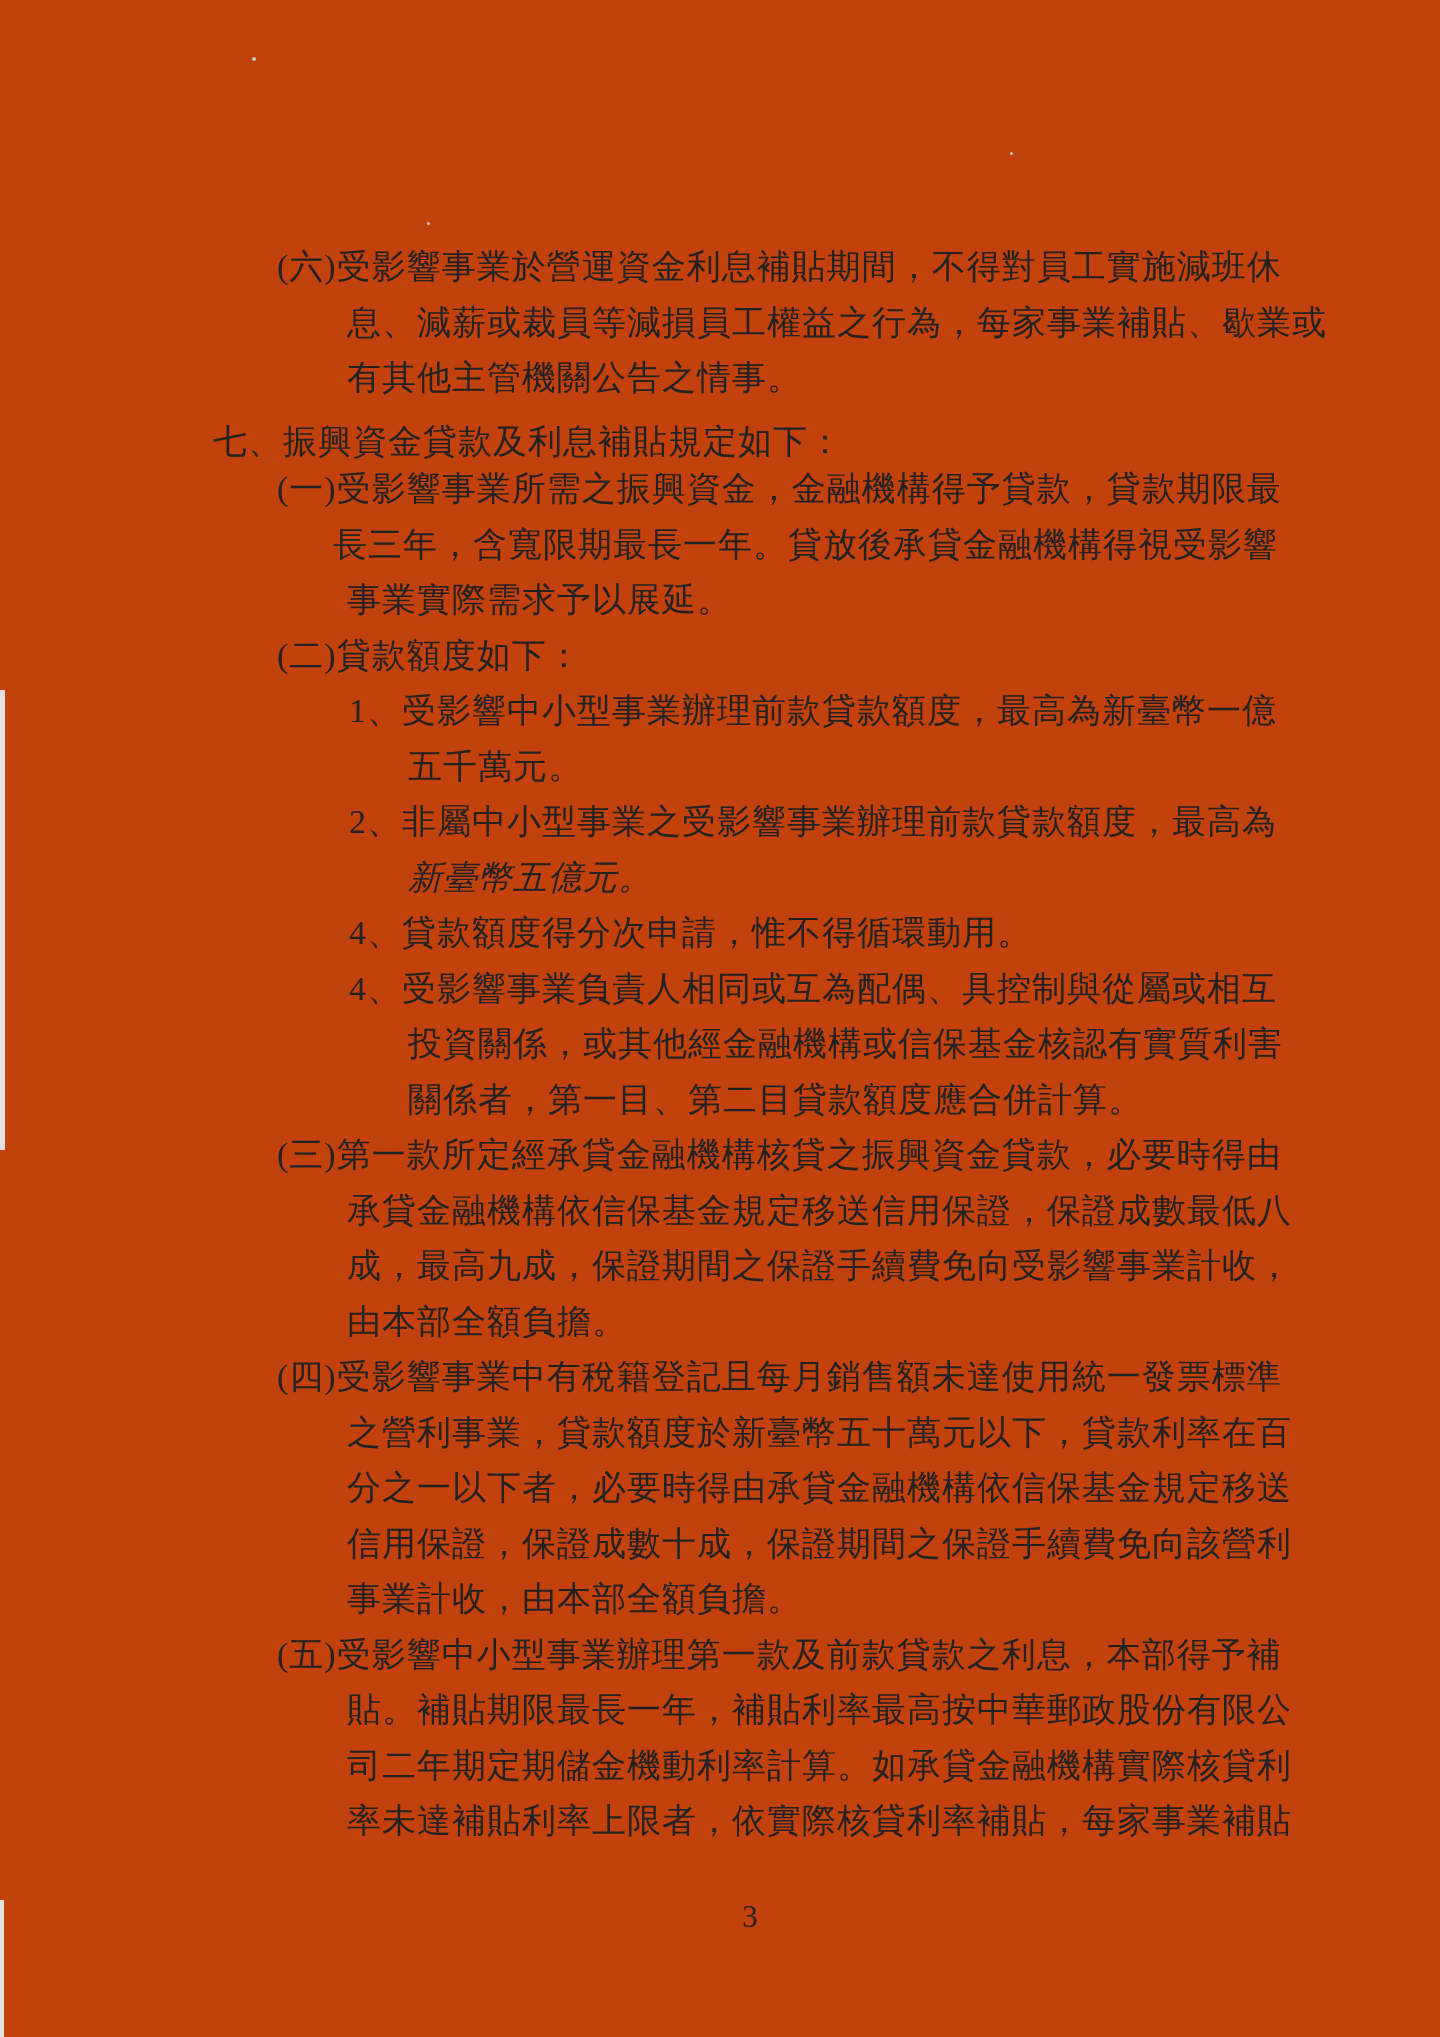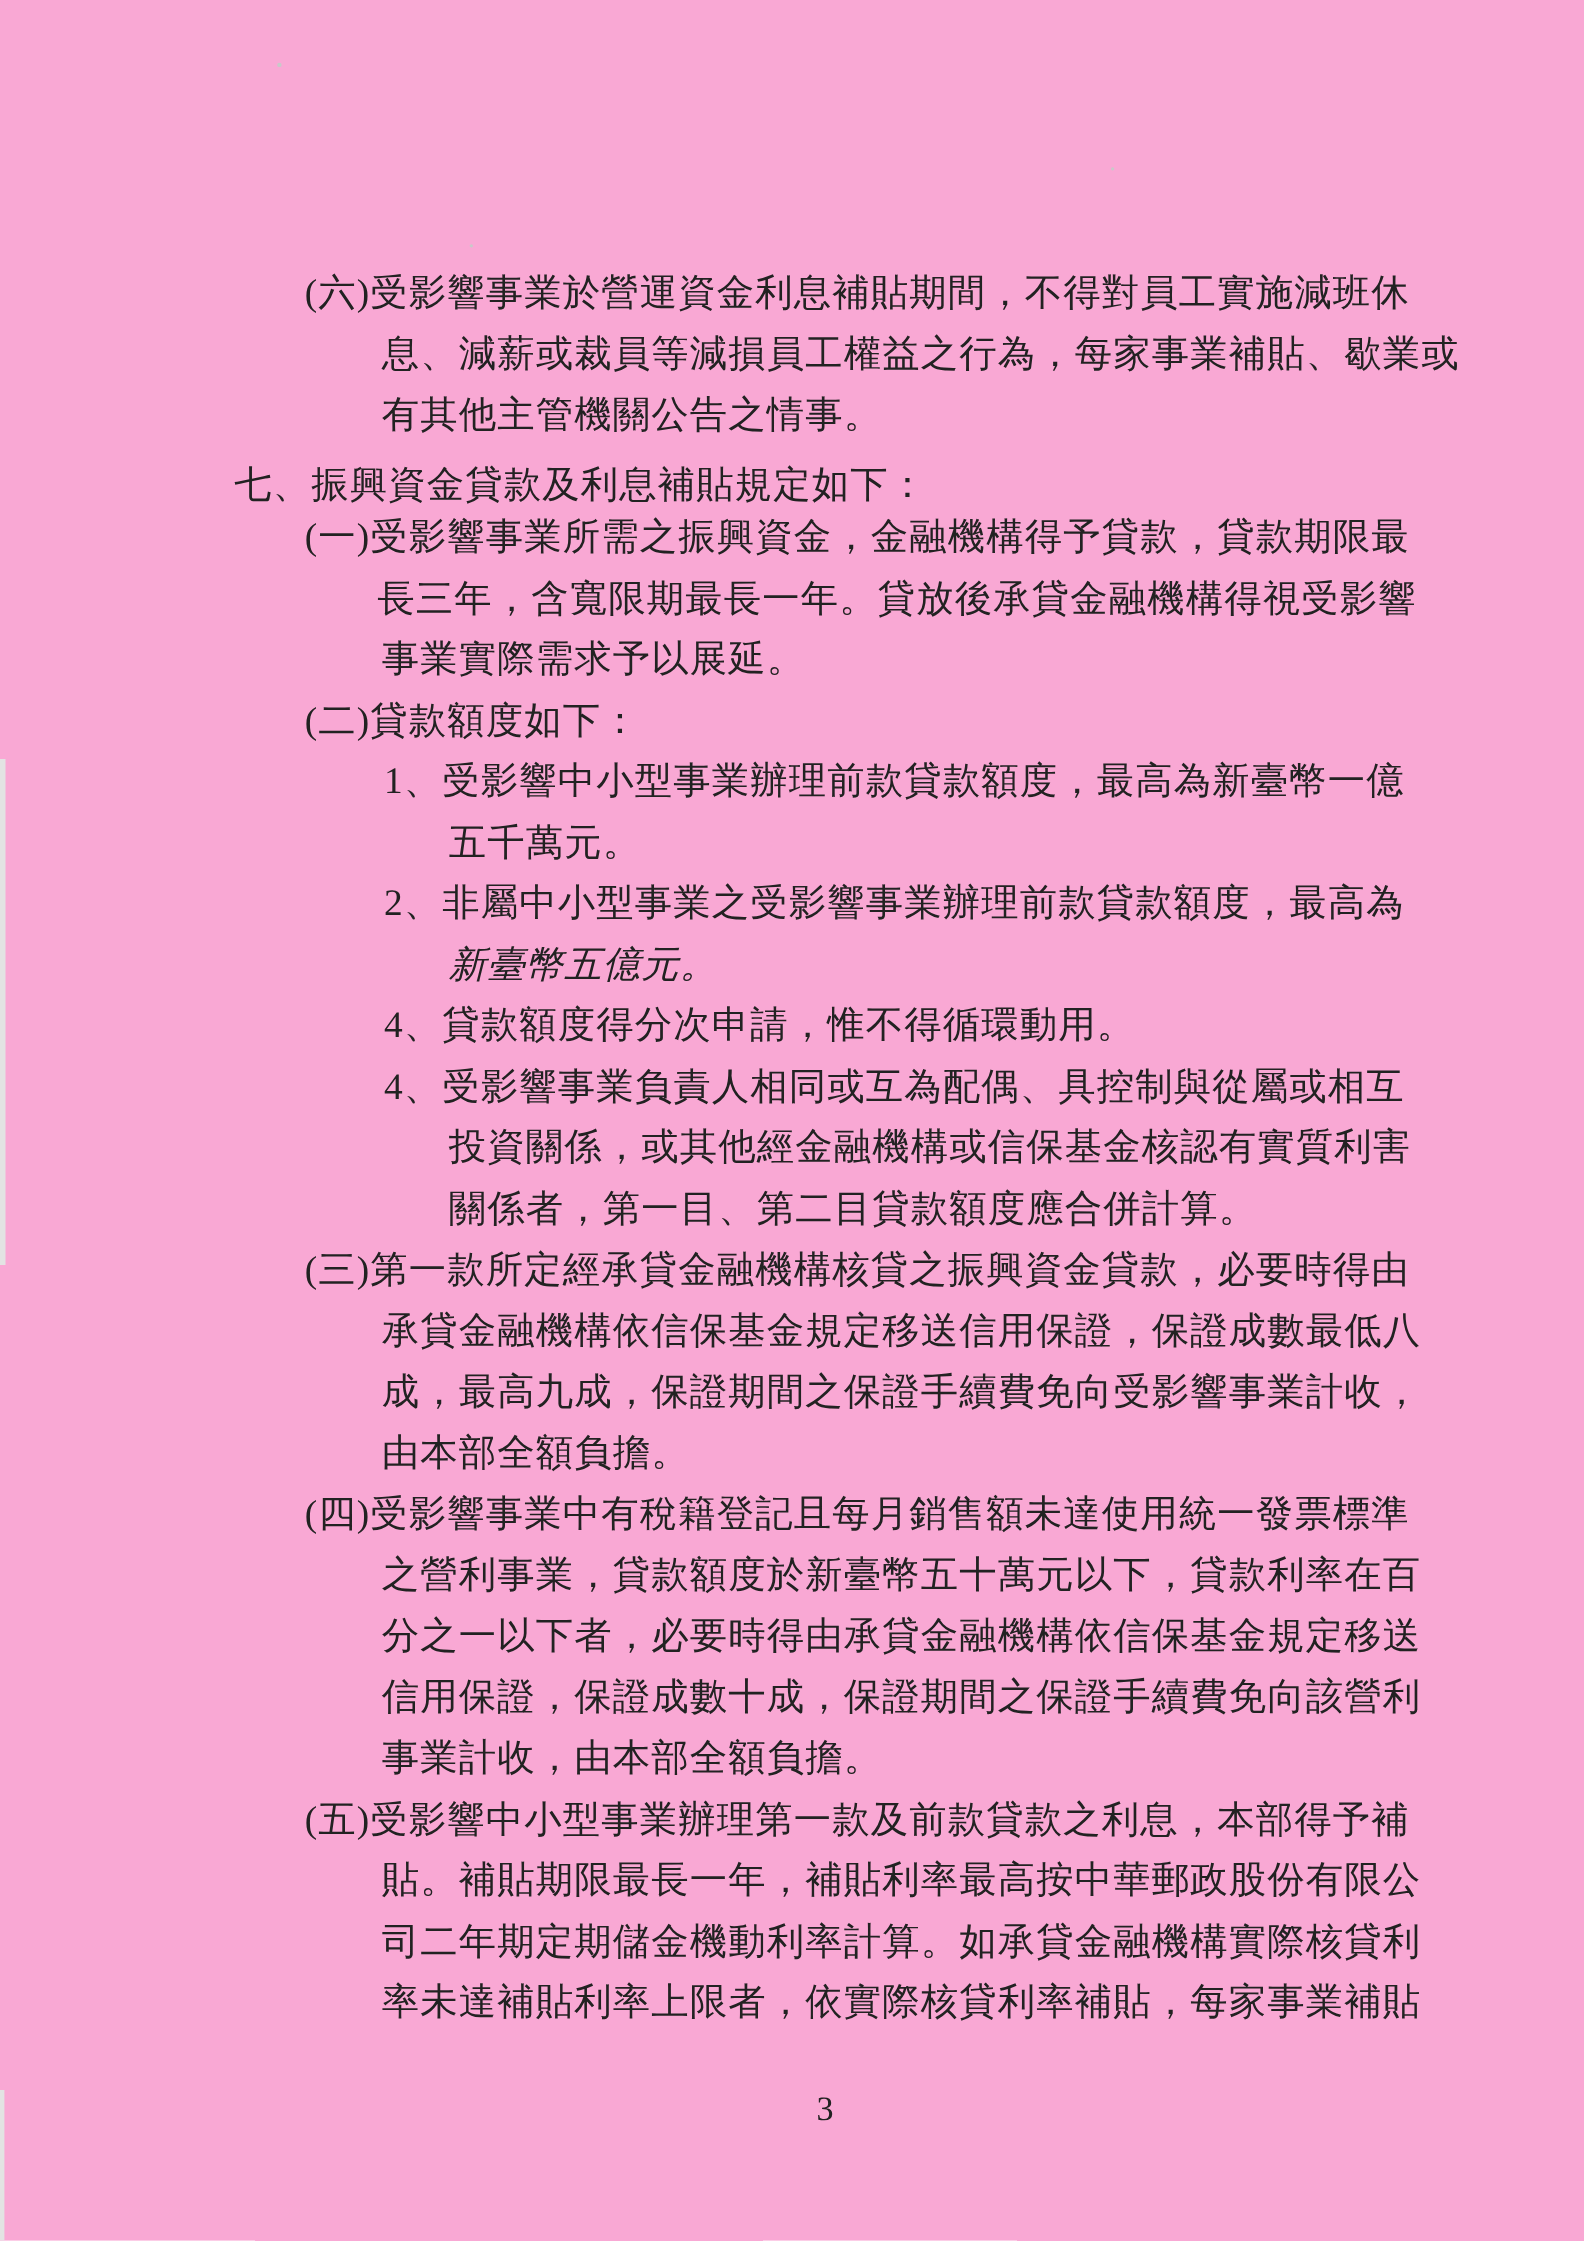--- a/index.html
+++ b/index.html
@@ -4,21 +4,21 @@
 <style>
   html, body {
     margin: 0;
     padding: 0;
     background: #ffffff;
   }
   .page {
     position: relative;
     width: 1440px;
     height: 2037px;
-    background: #f9a8d4;
+    background: #c2410c;
     overflow: hidden;
     font-family: "Liberation Serif", "DejaVu Serif", serif;
   }
   .doc-line {
     position: absolute;
     height: 56px;
     line-height: 56px;
     font-size: 34px;
     letter-spacing: 1px;
     color: #222222;
@@ -56,21 +56,21 @@
   <div class="speck" style="left:1010px; top:152px; width:3px; height:3px;"></div>
   <div class="edge-smudge" style="left:0px; top:690px; width:5px; height:460px;"></div>
   <div class="edge-smudge" style="left:0px; top:1900px; width:4px; height:137px;"></div>
 
   <div id="document-body">
       <div class="doc-line" style="top: 239px; left: 277px; color: rgb(34, 34, 34);">(六)受影響事業於營運資金利息補貼期間，不得對員工實施減班休</div>
       <div class="doc-line" style="top: 294.5px; left: 347px; color: rgb(34, 34, 34);">息、減薪或裁員等減損員工權益之行為，每家事業補貼、歇業或</div>
       <div class="doc-line" style="top: 350px; left: 347px; color: rgb(34, 34, 34);">有其他主管機關公告之情事。</div>
       <div class="doc-line" style="top: 414px; left: 213px; color: rgb(34, 34, 34);">七、振興資金貸款及利息補貼規定如下：</div>
       <div class="doc-line" style="top: 461px; left: 277px; color: rgb(34, 34, 34);">(一)受影響事業所需之振興資金，金融機構得予貸款，貸款期限最</div>
-      <div class="doc-line" style="top: 516.5px; left: 343px; color: rgb(34, 34, 34);">長三年，含寬限期最長一年。貸放後承貸金融機構得視受影響</div>
+      <div class="doc-line" style="top: 516.5px; left: 333px; color: rgb(34, 34, 34);">長三年，含寬限期最長一年。貸放後承貸金融機構得視受影響</div>
       <div class="doc-line" style="top: 572px; left: 347px; color: rgb(34, 34, 34);">事業實際需求予以展延。</div>
       <div class="doc-line" style="top: 627.5px; left: 277px; color: rgb(34, 34, 34);">(二)貸款額度如下：</div>
       <div class="doc-line" style="top: 683px; left: 349px; color: rgb(34, 34, 34);">1、受影響中小型事業辦理前款貸款額度，最高為新臺幣一億</div>
       <div class="doc-line" style="top: 738.5px; left: 408px; color: rgb(34, 34, 34);">五千萬元。</div>
       <div class="doc-line" style="top: 794px; left: 349px; color: rgb(34, 34, 34);">2、非屬中小型事業之受影響事業辦理前款貸款額度，最高為</div>
       <div class="doc-line" style="top: 849.5px; left: 408px; color: rgb(34, 34, 34); font-style: italic;">新臺幣五億元。</div>
       <div class="doc-line" style="top: 905px; left: 349px; color: rgb(34, 34, 34);">4、貸款額度得分次申請，惟不得循環動用。</div>
       <div class="doc-line" style="top: 960.5px; left: 349px; color: rgb(34, 34, 34);">4、受影響事業負責人相同或互為配偶、具控制與從屬或相互</div>
       <div class="doc-line" style="top: 1016px; left: 408px; color: rgb(34, 34, 34);">投資關係，或其他經金融機構或信保基金核認有實質利害</div>
       <div class="doc-line" style="top: 1071.5px; left: 408px; color: rgb(34, 34, 34);">關係者，第一目、第二目貸款額度應合併計算。</div>

